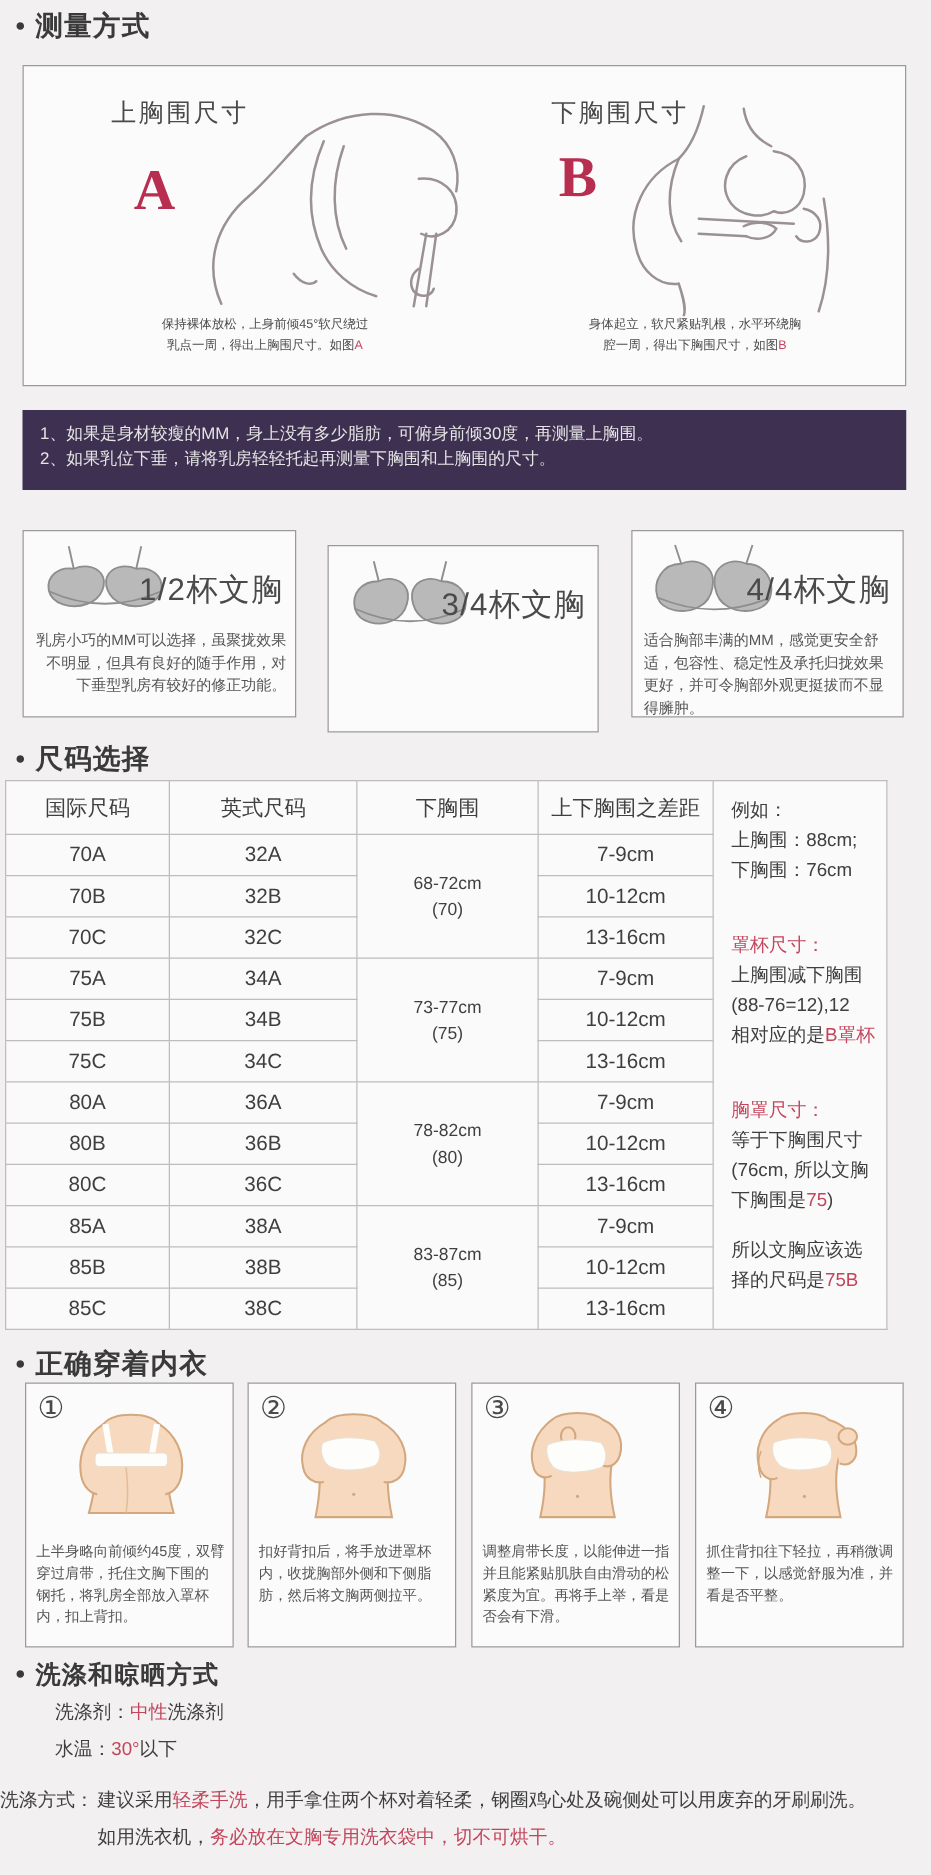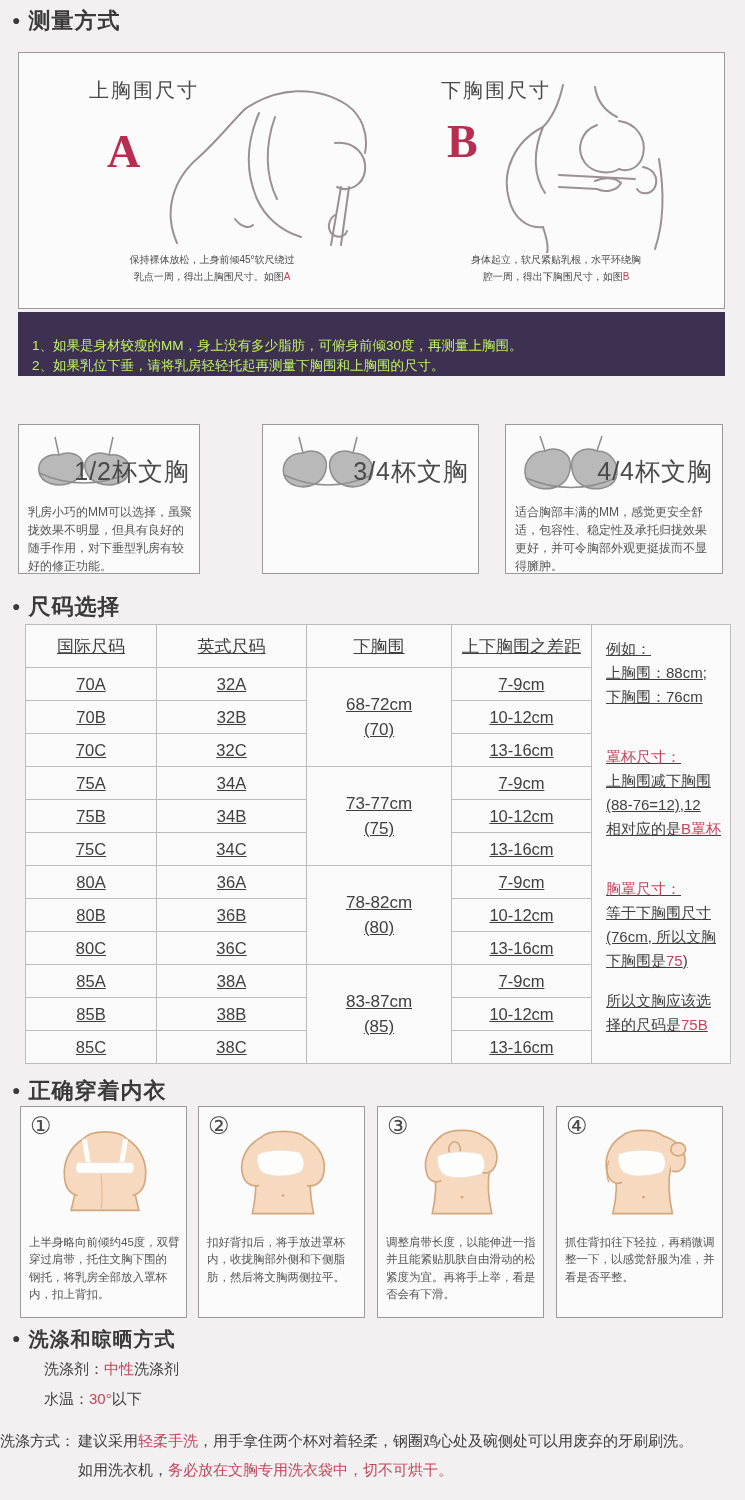--- a/index.html
+++ b/index.html
@@ -6,34 +6,34 @@
   .page{position:relative;width:745px;height:1500px;background:#f2f0f1;
         font-family:"Liberation Sans","DejaVu Sans",sans-serif;color:#3e3e3e;overflow:hidden;}
   .sec-heading{position:absolute;left:12px;font-size:22px;font-weight:bold;color:#3a3a3a;letter-spacing:1px;white-space:nowrap;}
   .sec-heading .bullet{font-size:14px;vertical-align:3px;margin-right:7px;}
   .panel{position:absolute;background:#fcfbfb;border:1px solid #9a9a9a;box-sizing:border-box;}
   .red{color:#c2455c;}
   
   .m-label{position:absolute;font-size:20px;color:#4a4a4a;letter-spacing:2px;}
   .m-letter{position:absolute;font-size:46px;font-weight:bold;color:#b82e50;font-family:"Liberation Serif","DejaVu Serif",serif;}
   .m-cap{position:absolute;width:310px;text-align:center;font-size:10px;line-height:1.7;color:#4a4a4a;}
-  .dark-box{position:absolute;left:18px;top:312px;width:707px;height:64px;background:#3e3050;box-sizing:border-box;
-            padding:24px 10px 0 14px;color:#bef264;font-size:13.5px;line-height:1.45;}
+  .dark-box{position:absolute;left:18px;top:328px;width:707px;height:64px;background:#3e3050;box-sizing:border-box;
+            padding:9px 10px 0 14px;color:#e5e5e5;font-size:13.5px;line-height:1.45;}
   .dark-box div{white-space:nowrap;}
   
   .cup-box{height:150px;}
   .cup-title{position:absolute;right:9px;top:30px;font-size:25px;color:#4a4a4a;letter-spacing:1px;}
   .cup-desc{position:absolute;left:9px;right:7px;top:78px;font-size:12px;line-height:1.5;color:#555;}
   .bra-svg{position:absolute;left:10px;top:8px;}
   
-  .size-table{position:absolute;left:25px;top:624px;border-collapse:collapse;table-layout:fixed;background:#fbfafa;text-decoration:underline;}
+  .size-table{position:absolute;left:4px;top:624px;border-collapse:collapse;table-layout:fixed;background:#fbfafa;}
   .size-table td,.size-table th{border:1px solid #bdbdbd;text-align:center;font-weight:normal;color:#3f3f3f;padding:0;}
   .size-table th{height:42px;font-size:17px;}
   .size-table td.c{height:32px;font-size:16.5px;}
-  .size-table td.band{font-size:17px;line-height:1.5;}
+  .size-table td.band{font-size:14px;line-height:1.5;}
   .size-table td.notes{vertical-align:top;text-align:left;padding:12px 8px 0 14px;font-size:15px;line-height:1.6;}
   .notes .gap{margin-top:36px;}
   .notes .gap-lg{margin-top:16px;}
   
   .wear-box{height:212px;}
   .wear-num{position:absolute;left:9px;top:5px;font-size:24px;color:#4a4a4a;}
   .wear-desc{position:absolute;left:8px;right:6px;top:127px;font-size:11.5px;line-height:1.5;color:#555;}
   .wear-fig{position:absolute;left:18px;top:12px;}
   
   .wash-line{position:absolute;left:44px;font-size:15px;color:#3f3f3f;}
@@ -96,35 +96,35 @@
       <span>腔一周，得出下胸围尺寸，如图</span><span class="red">B</span>
     </div>
   </div>
 
   <div class="dark-box">
     <div>1、如果是身材较瘦的MM，身上没有多少脂肪，可俯身前倾30度，再测量上胸围。</div>
     <div>2、如果乳位下垂，请将乳房轻轻托起再测量下胸围和上胸围的尺寸。</div>
   </div>
 
 
-  <div class="panel cup-box" style="left:18px;top:424px;width:182px;">
+  <div class="panel cup-box" style="left:18px;top:424px;width:219px;text-align:right;">
     <svg class="bra-svg" width="110" height="62" viewBox="0 0 110 62">
       <g stroke="#8e8e8e" stroke-width="1.5" fill="#b9b9b9">
         <line x1="26" y1="4" x2="30" y2="22" fill="none"></line>
         <line x1="84" y1="4" x2="80" y2="22" fill="none"></line>
         <path d="M30 22 C18 20 8 28 10 39 C12 50 28 55 41 50 C53 46 57 33 52 26 C47 19 37 19 30 22 Z"></path>
         <path d="M80 22 C92 20 102 28 100 39 C98 50 82 55 69 50 C57 46 53 33 58 26 C63 19 73 19 80 22 Z"></path>
         <path d="M10 40 Q55 60 100 40" fill="none"></path>
       </g>
     </svg>
     <div class="cup-title">1/2杯文胸</div>
     <div class="cup-desc">乳房小巧的MM可以选择，虽聚拢效果不明显，但具有良好的随手作用，对下垂型乳房有较好的修正功能。</div>
   </div>
 
-  <div class="panel cup-box" style="left:262px;top:424px;width:217px;">
+  <div class="panel cup-box" style="left:262px;top:436px;width:217px;">
     <svg class="bra-svg" width="110" height="62" viewBox="0 0 110 62">
       <g stroke="#8e8e8e" stroke-width="1.5" fill="#b9b9b9">
         <line x1="26" y1="4" x2="30" y2="20" fill="none"></line>
         <line x1="84" y1="4" x2="80" y2="20" fill="none"></line>
         <path d="M30 20 C16 20 8 30 11 42 C14 53 30 57 42 51 C53 46 56 31 51 24 C46 17 36 17 30 20 Z"></path>
         <path d="M80 20 C94 20 102 30 99 42 C96 53 80 57 68 51 C57 46 54 31 59 24 C64 17 74 17 80 20 Z"></path>
         <path d="M11 42 Q55 62 99 42" fill="none"></path>
       </g>
     </svg>
     <div class="cup-title">3/4杯文胸</div>

